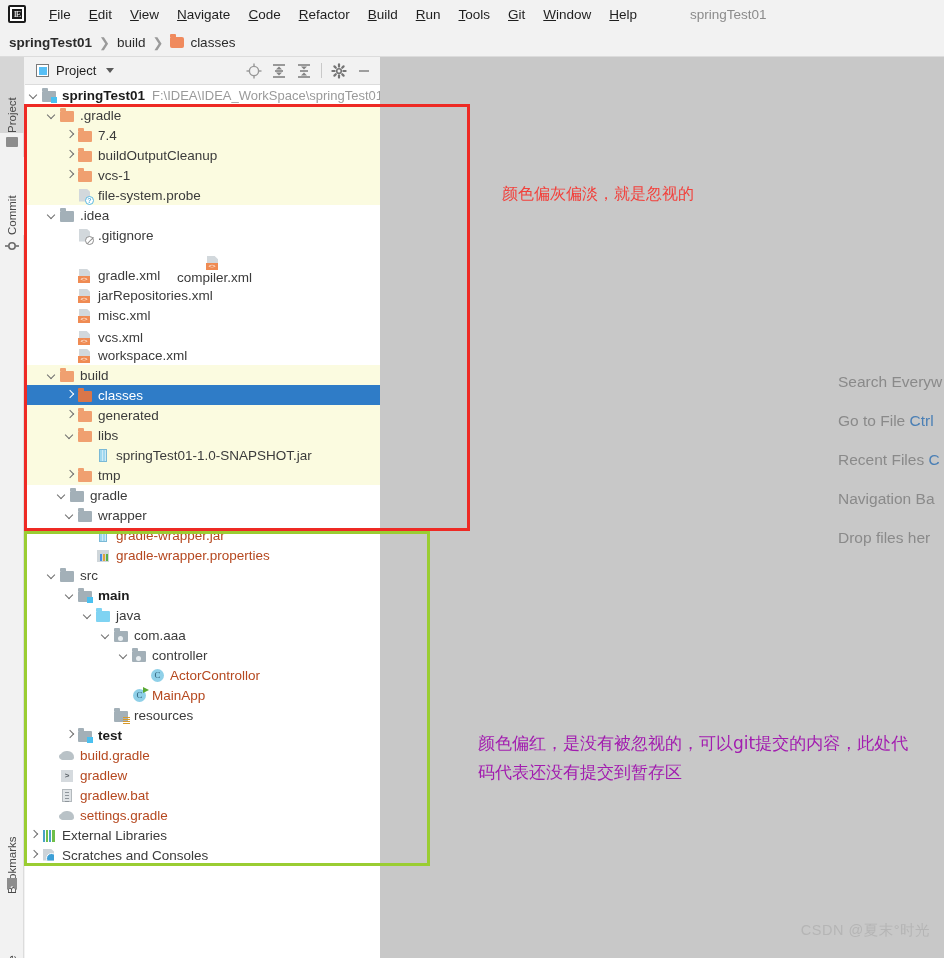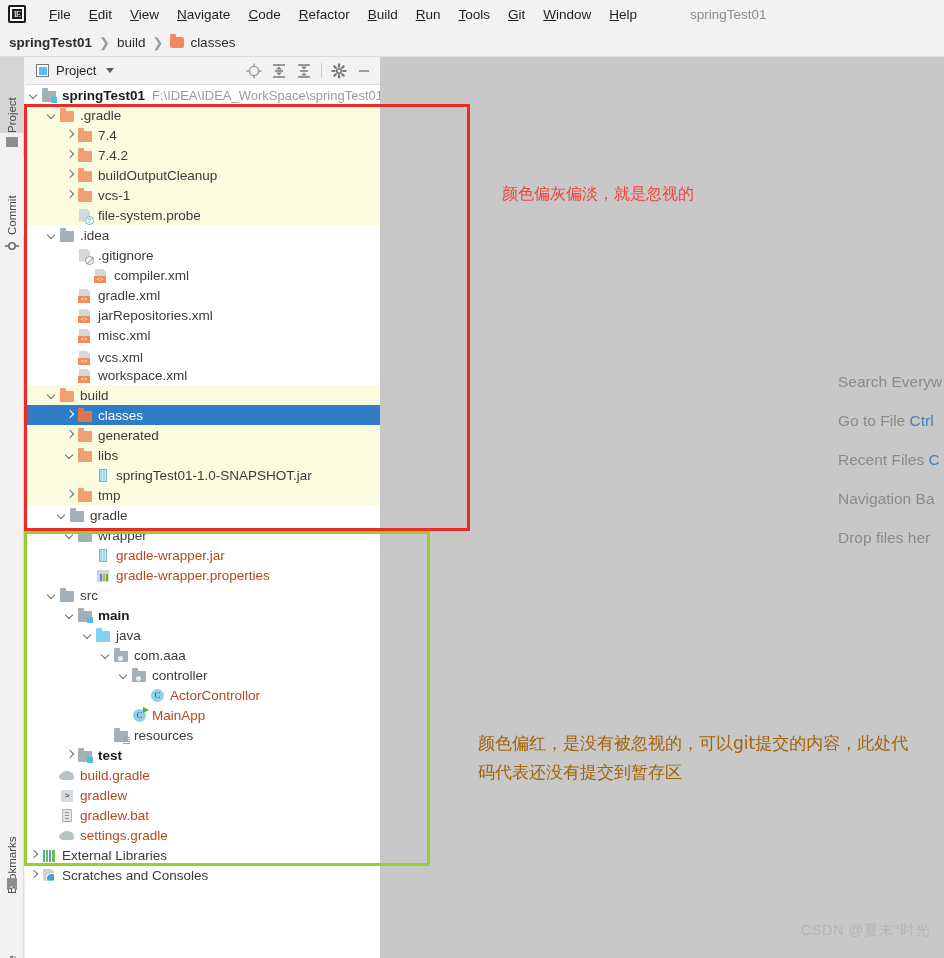--- a/index.html
+++ b/index.html
@@ -252,21 +252,21 @@
     position:absolute; left:24px; top:531px; width:406px; height:335px;
     border:3px solid #9acd32; pointer-events:none;
   }
   .note-red {
     position:absolute; left:502px; top:184px;
     font-size:16px; color:#f2413c; white-space:nowrap;
     font-family:"DejaVu Sans", sans-serif;
   }
   .note-blue {
     position:absolute; left:478px; top:729px; width:440px;
-    font-size:17px; color:#a16207; line-height:29px;
+    font-size:17px; color:#a21caf; line-height:29px;
     font-family:"DejaVu Sans", sans-serif;
   }
 </style>
 </head>
 <body>
 
 <div id="app">
 
   <div class="menubar">
     <div class="ij-logo"></div>
@@ -391,37 +391,30 @@
           <span class="ic">
             <span class="f-orange"></span>
           </span>
           <span class="lbl">7.4</span>
         </div>
         <div class="row ignored" style="padding-left: 40px;">
           <span class="arrow right"></span>
           <span class="ic">
             <span class="f-orange"></span>
           </span>
-          <span class="lbl">7.4.2</span>
+          <span class="lbl">buildOutputCleanup</span>
         </div>
         <div class="row ignored" style="padding-left: 40px;">
           <span class="arrow right"></span>
           <span class="ic">
             <span class="f-orange"></span>
           </span>
-          <span class="lbl">buildOutputCleanup</span>
+          <span class="lbl">vcs-1</span>
         </div>
         <div class="row ignored" style="padding-left: 40px;">
-          <span class="arrow right"></span>
-          <span class="ic">
-            <span class="f-orange"></span>
-          </span>
-          <span class="lbl">vcs-1</span>
-        </div>
-        <div class="row ignored" style="padding-left: 40px;">
           <span class="arrow"></span>
           <span class="ic">
             <span class="f-doc"></span>
             <span class="badge-q">?</span>
           </span>
           <span class="lbl">file-system.probe</span>
         </div>
         <div class="row" style="padding-left: 22px;">
           <span class="arrow down"></span>
           <span class="ic">
@@ -430,21 +423,21 @@
           <span class="lbl">.idea</span>
         </div>
         <div class="row" style="padding-left: 40px;">
           <span class="arrow"></span>
           <span class="ic">
             <span class="f-doc"></span>
             <span class="badge-no"></span>
           </span>
           <span class="lbl">.gitignore</span>
         </div>
-        <div class="row" style="padding-left: 56px;">
+        <div class="row" style="padding-left: 24px; flex-direction: column;">
           <span class="arrow"></span>
           <span class="ic">
             <span class="f-doc"></span>
             <span class="tag-xml">&lt;&gt;</span>
           </span>
           <span class="lbl">compiler.xml</span>
         </div>
         <div class="row" style="padding-left: 40px;">
           <span class="arrow"></span>
           <span class="ic">

